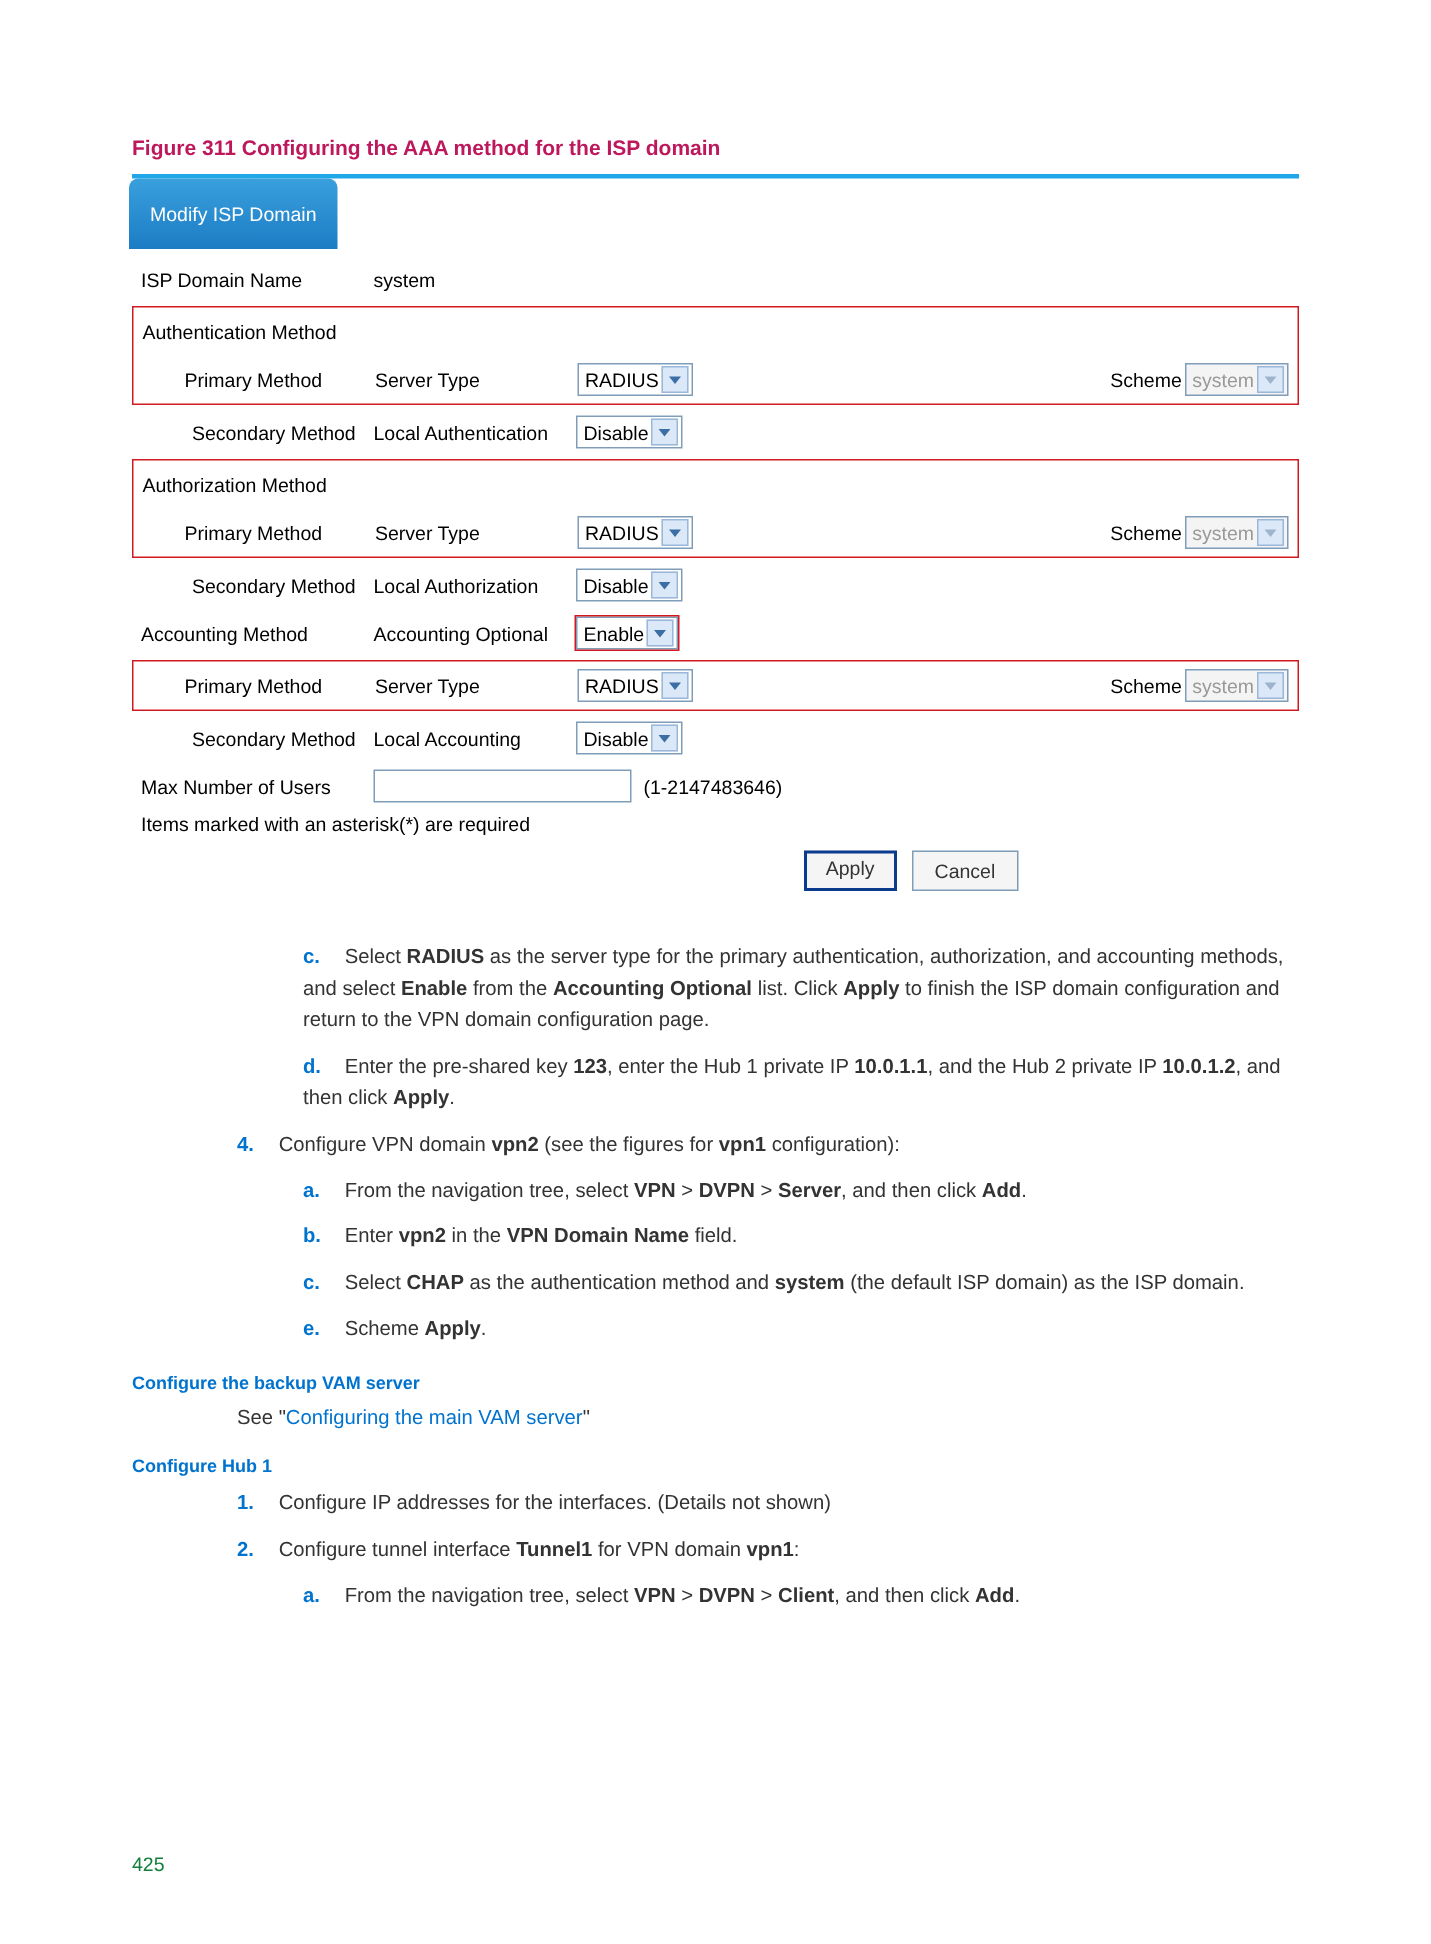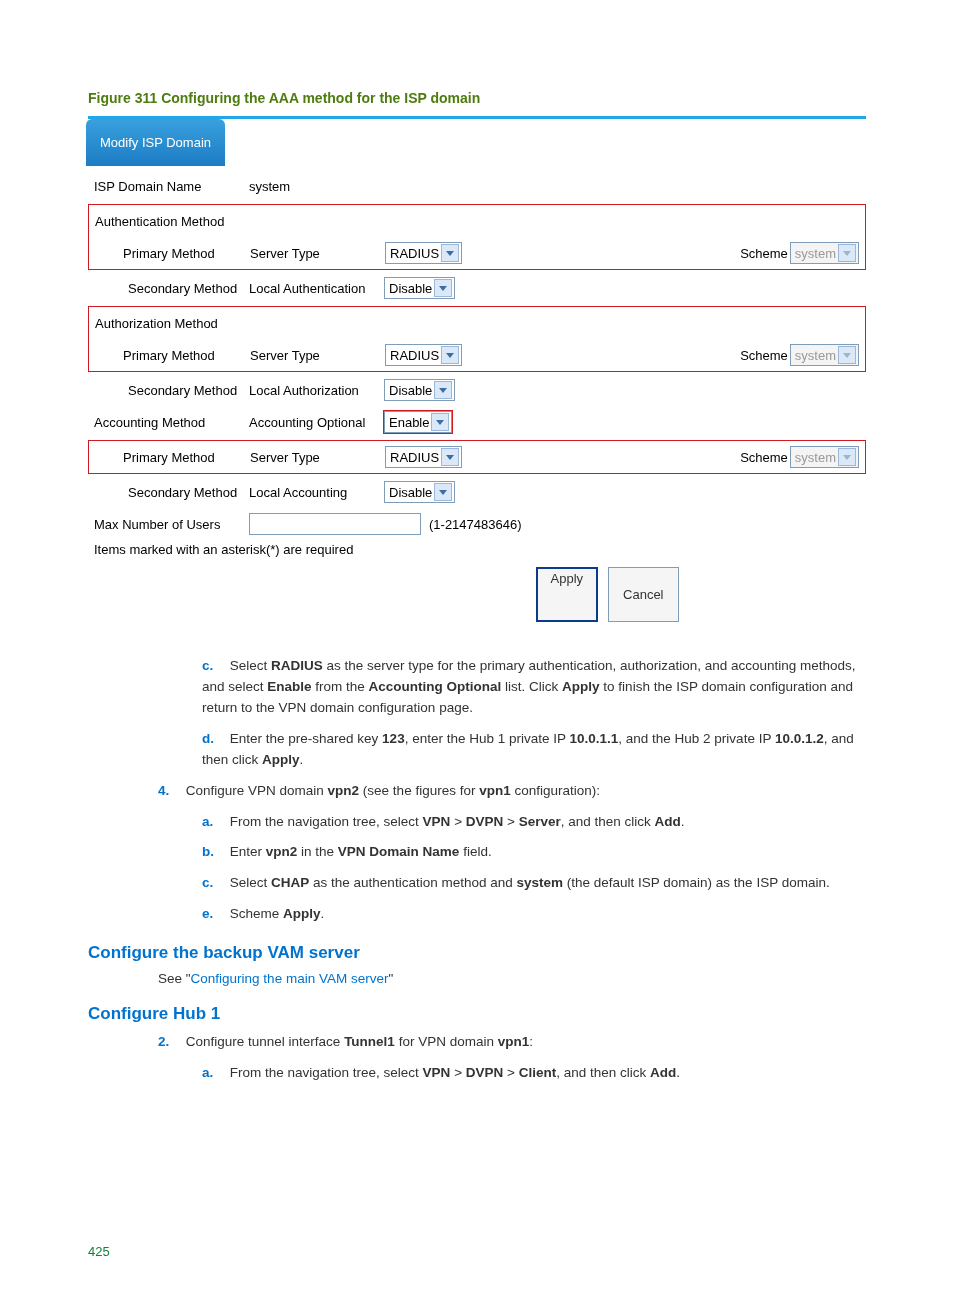--- a/index.html
+++ b/index.html
@@ -8,21 +8,21 @@
     font-family: Arial, Helvetica, sans-serif;
     font-size: 13.5px;
     color: #333;
     background: #fff;
     width: 954px;
   }
   .page {
     padding: 90px 88px 40px 88px;
   }
   .fig-title {
-    color: #4d7c0f;
+    color: #be185d;
     font-weight: bold;
     font-size: 14px;
     margin-bottom: 10px;
   }
   
   .panel {
     border-top: 3px solid #1fa7e8;
     background: #fff;
     font-family: Arial, sans-serif;
     font-size: 13px;
@@ -86,33 +86,33 @@
   .btnbar {
     display: flex;
     justify-content: center;
     gap: 10px;
     padding: 8px 0 6px 0;
     margin-left: 260px;
   }
   .btn {
     border: 1px solid #7f9db9;
     background: #f5f5f5;
-    padding: 19px 14px;
+    padding: 5px 14px;
     font-size: 13px;
     color: #333;
   }
   .btn.primary { border: 2px solid #0a3b8c; padding: 2px 13px; }
 
   
   .ol-num { color: #0073cf; font-weight: bold; display:inline-block; width: 24px; }
   .ol-alpha { color: #0073cf; font-weight: bold; display:inline-block; width: 24px; }
   .item { margin: 6px 0 10px 0; line-height: 1.55; }
   .lvl1 { margin-left: 70px; }
   .lvl2 { margin-left: 114px; }
-  .h2 { color: #0073cf; font-weight: bold; font-size: 17px; margin: 18px 0 8px 0; }
+  .h2 { color: #0073cf; font-weight: bold; font-size: 12px; margin: 18px 0 8px 0; }
   .seep { margin-left: 70px; margin-top:6px; margin-bottom:6px;}
   a.link { color: #0073cf; text-decoration: none; }
   .pnum { text-align: left; font-size: 13px; margin-top: 160px; color:#15803d;}
   b { font-weight: bold; }
 </style>
 </head>
 <body>
 
 <div class="page">
 
@@ -304,20 +304,24 @@
   </div>
 
   <div class="h2">Configure the backup VAM server</div>
   <div class="seep">
     <span>See "</span><a class="link">Configuring the main VAM server</a><span>"</span>
   </div>
 
   <div class="h2">Configure Hub 1</div>
 
   <div class="item lvl1">
+    <span class="ol-num">1.</span>
+    <span>Configure IP addresses for the interfaces. (Details not shown)</span>
+  </div>
+  <div class="item lvl1">
     <span class="ol-num">2.</span>
     <span>Configure tunnel interface </span><b>Tunnel1</b><span> for VPN domain </span><b>vpn1</b><span>:</span>
   </div>
   <div class="item lvl2">
     <span class="ol-alpha">a.</span>
     <span>From the navigation tree, select </span><b>VPN</b><span> &gt; </span><b>DVPN</b><span> &gt; </span><b>Client</b><span>, and then click </span><b>Add</b><span>.</span>
   </div>
 
   <div class="pnum">425</div>
 </div>

